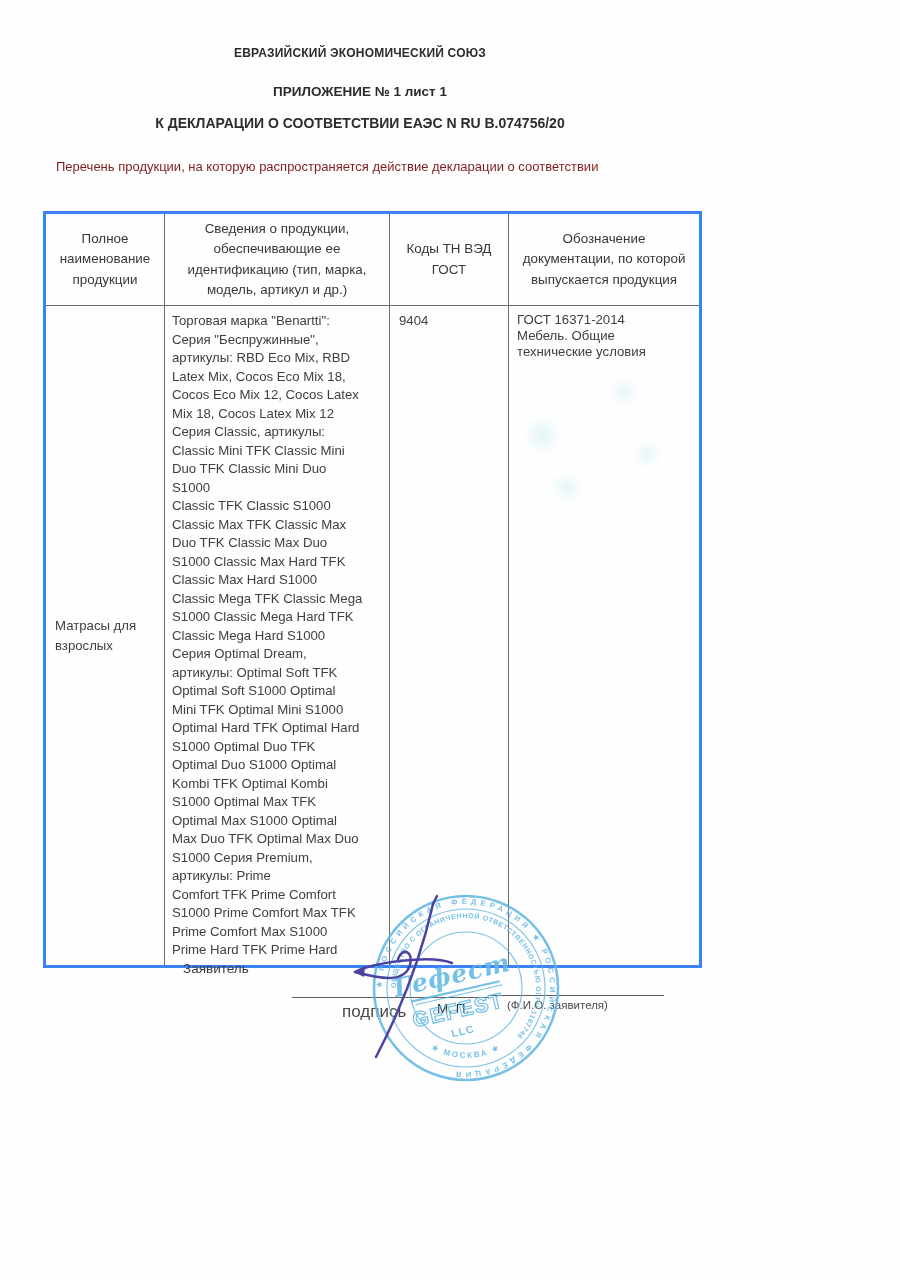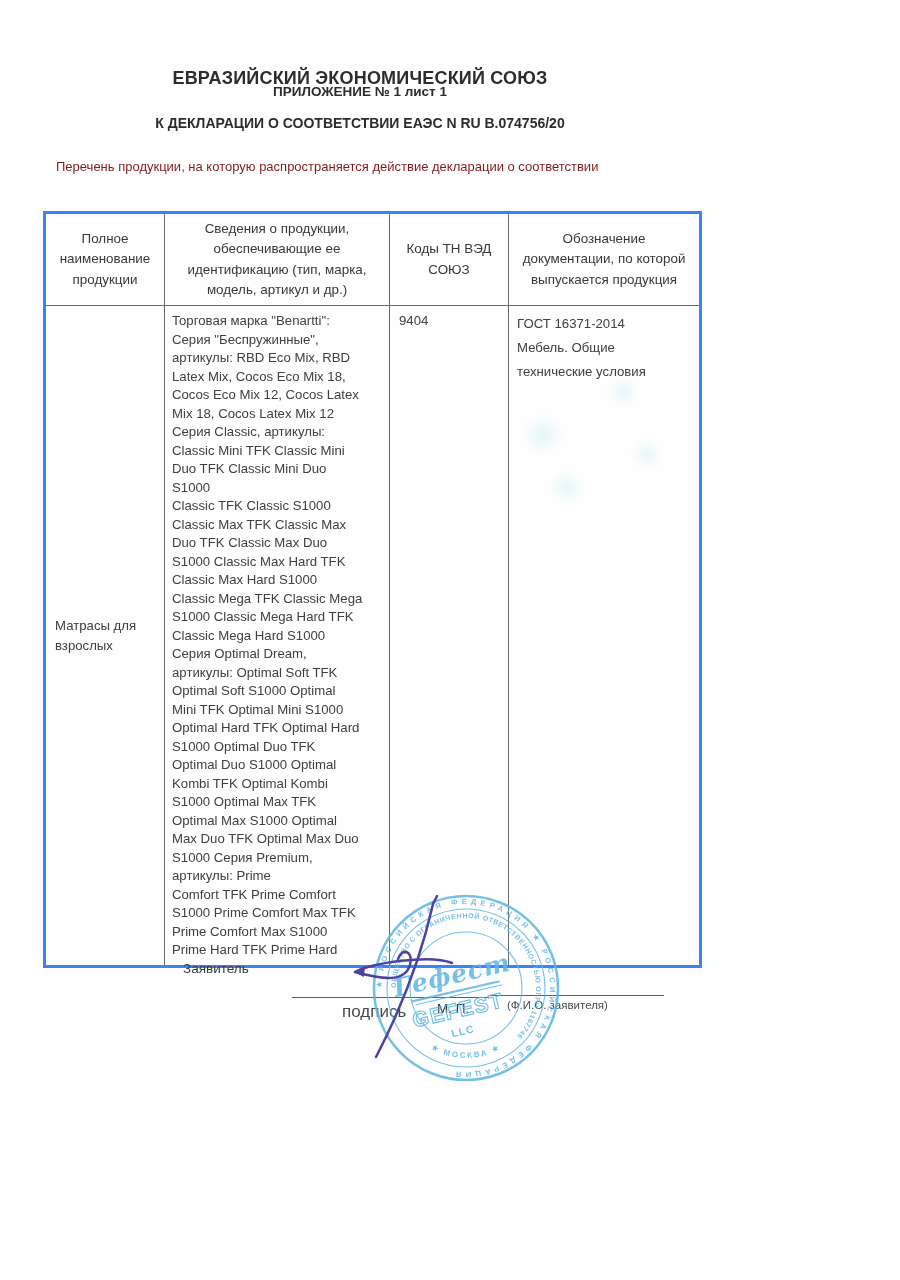--- a/index.html
+++ b/index.html
@@ -1,42 +1,42 @@
 <!DOCTYPE html>
 <html><head>
 <meta charset="utf-8">
 <style>
   html,body{margin:0;padding:0;background:#ffffff;}
   .page{
     position:relative;width:900px;height:1280px;background:#fefefe;
     font-family:"Liberation Sans",sans-serif;color:#3d3d3d;overflow:hidden;
   }
   .title{position:absolute;left:40px;width:640px;text-align:center;font-weight:bold;color:#2c2c2c;}
-  .t1{top:46px;font-size:18px;letter-spacing:.2px;margin-top:22px;}
+  .t1{top:46px;font-size:12px;letter-spacing:.2px;}
   .t2{top:84px;font-size:13.5px;text-align:center;}
   .t3{top:115px;font-size:14px;}
   .intro{position:absolute;left:56px;top:159px;width:720px;font-size:13px;color:#7f1d1d;}
 
   .tbl{
     position:absolute;left:43px;top:179px;width:653px;height:751px;
     display:grid;grid-template-columns:119px 225px 119px 190px;grid-template-rows:92px 1fr;
     border:3px solid #3b82f6;
     margin-top:32px;
   }
   .cell{border-right:1px solid #6a6a6a;overflow:hidden;}
   .cell.last{border-right:none;}
   .hcell{
     border-bottom:1px solid #6a6a6a;display:flex;align-items:center;justify-content:center;
     text-align:center;font-size:13.4px;line-height:1.5;padding:4px 6px;color:#383838;
   }
   .bcell{font-size:13.2px;color:#404040;}
   .b1{display:flex;align-items:center;padding:0 6px 0 9px;line-height:1.45;}
   .b2{padding:6px 3px 0 7px;line-height:18.5px;white-space:pre-line;}
   .b3{padding:6px 4px 0 9px;line-height:18.5px;}
-  .b4{padding:6px 8px 0 8px;line-height:24px;white-space:pre-line;}
+  .b4{padding:6px 8px 0 8px;line-height:16px;white-space:pre-line;}
 
   .applicant{position:absolute;left:183px;top:961px;font-size:13.5px;color:#3a3a3a;}
   .line{position:absolute;border-bottom:1px solid #5f5f5f;height:0;}
   .sig-line{left:292px;top:997px;width:197px;}
   .fio-line{left:489px;top:995px;width:175px;}
   .sig-caption{position:absolute;left:330px;top:1002px;font-size:17px;color:#4a4a4a;margin-left:12px;}
   .seal-caption{position:absolute;left:437px;top:1001px;font-size:13.5px;color:#2f2f2f;}
   .fio-name{position:absolute;left:500px;top:959px;width:165px;text-align:center;
     font-size:13.5px;line-height:16.5px;color:#383838;white-space:pre-line;}
   .fio-caption{position:absolute;left:507px;top:999px;font-size:11.5px;color:#4a4a4a;}
@@ -56,21 +56,21 @@
 <div class="page">
 
   <div class="title t1">ЕВРАЗИЙСКИЙ ЭКОНОМИЧЕСКИЙ СОЮЗ</div>
   <div class="title t2">ПРИЛОЖЕНИЕ № 1 лист 1</div>
   <div class="title t3">К ДЕКЛАРАЦИИ О СООТВЕТСТВИИ ЕАЭС N RU В.074756/20</div>
   <div class="intro">Перечень продукции, на которую распространяется действие декларации о соответствии</div>
 
   <div class="tbl">
     <div class="cell hcell">Полное наименование продукции</div>
     <div class="cell hcell">Сведения о продукции, обеспечивающие ее идентификацию (тип, марка, модель, артикул и др.)</div>
-    <div class="cell hcell">Коды ТН ВЭД СОЮЗ</div>
+    <div class="cell hcell">Коды ТН ВЭД ГОСТ</div>
     <div class="cell hcell last">Обозначение документации, по которой выпускается продукция</div>
 
     <div class="cell bcell b1">Матрасы для взрослых</div>
     <div class="cell bcell b2">Торговая марка "Benartti":
 Серия "Беспружинные",
 артикулы: RBD Eco Mix, RBD
 Latex Mix, Cocos Eco Mix 18,
 Cocos Eco Mix 12, Cocos Latex
 Mix 18, Cocos Latex Mix 12
 Серия Classic, артикулы:

